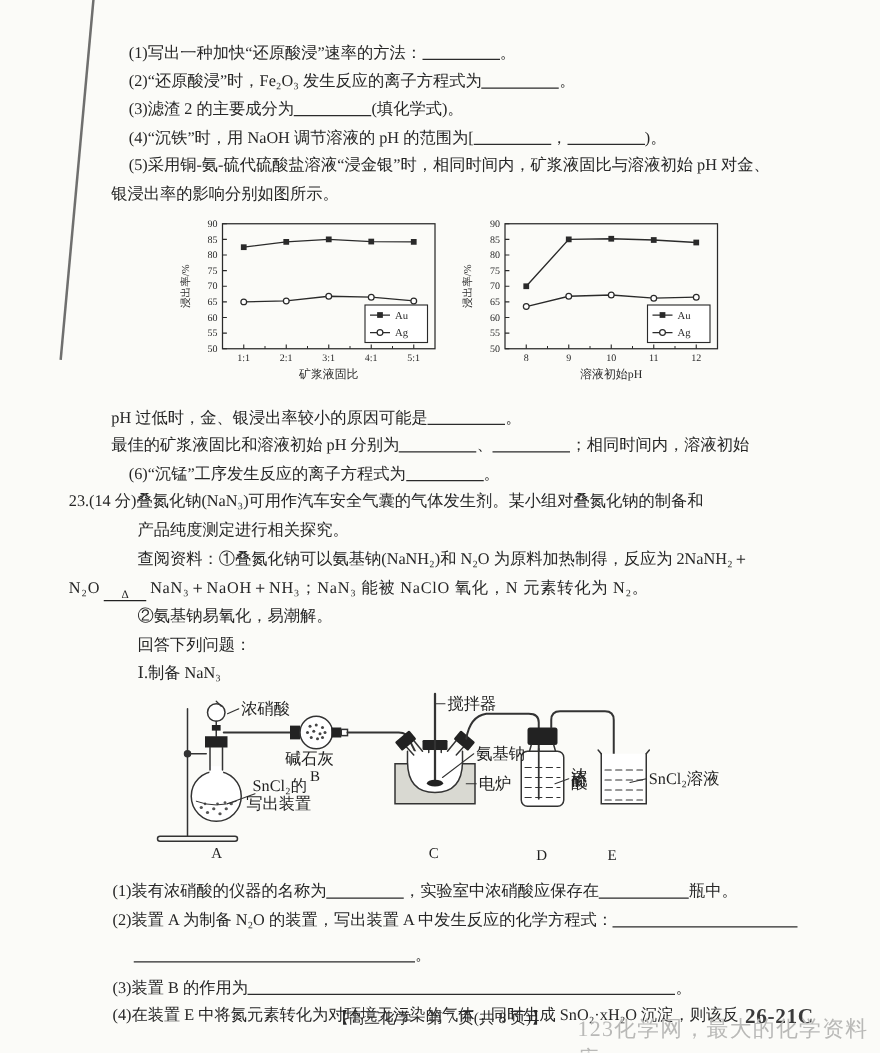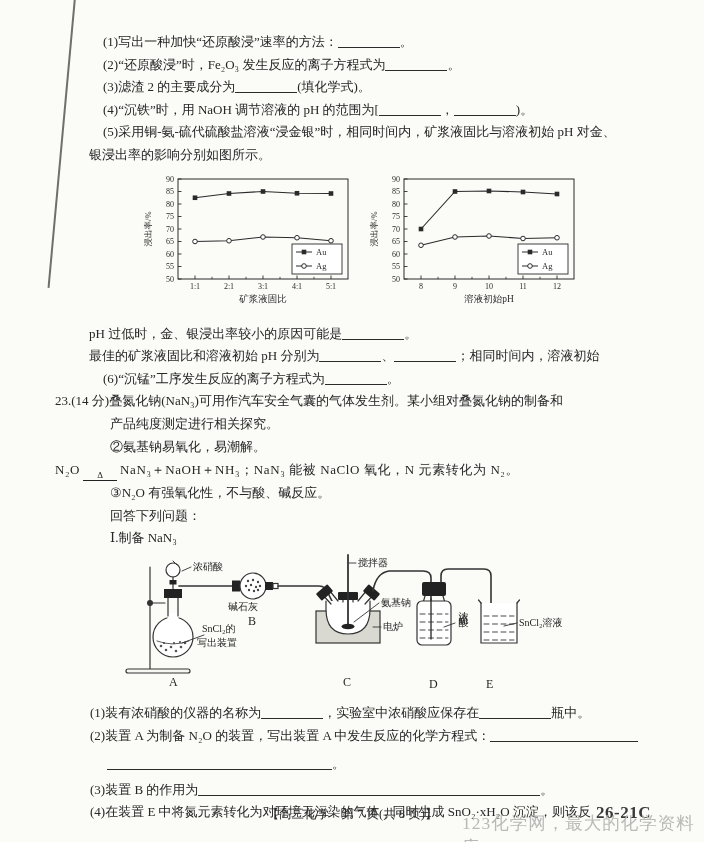--- a/index.html
+++ b/index.html
@@ -17,21 +17,21 @@
   .ml110{margin-left:110px;} .ml90{margin-left:90px;} .ml107{margin-left:107px;}
   .blank{display:inline-block;border-bottom:1.2px solid #2b2b2b;height:13px;vertical-align:-2px;}
   .w62{width:62px;} .w75{width:72px;} .w145{width:148px;} .w225{width:225px;} .w340{width:342px;}
   .charts-row{display:flex;gap:14px;margin:6px 0 4px 142px;}
   .chart-box{width:212px;height:146px;}
   .rxn{display:inline-flex;flex-direction:column;align-items:center;vertical-align:-4px;margin:0 3px;}
   .rxn .cond{font-size:9px;line-height:8px;letter-spacing:0;}
   .rxn .bar{width:34px;border-top:1.6px solid #222;margin-top:1px;position:relative;}
   .diagram{position:relative;width:545px;height:145px;margin:3px 0 4px 105px;}
   .diagram svg{position:absolute;left:0;top:0;}
-  .dlabel{position:absolute;font-size:10px;line-height:12px;white-space:nowrap;color:#1f1f1f;}
+  .dlabel{position:absolute;font-size:13px;line-height:12px;white-space:nowrap;color:#1f1f1f;}
   .dletter{position:absolute;font-size:12px;color:#1f1f1f;}
   .vertical{writing-mode:vertical-rl;letter-spacing:3px;}
   .footer-center{position:absolute;top:806px;left:0;width:704px;text-align:center;font-size:12.5px;color:#2a2a2a;}
   .paper-code{position:absolute;top:803px;left:596px;font-size:17px;font-weight:bold;color:#3a3a3a;letter-spacing:.5px;}
   .watermark{position:absolute;top:811px;left:462px;font-size:17.5px;color:#b9b9b7;letter-spacing:1px;}
   .eq-gap{letter-spacing:.6px;}
 </style>
 </head>
 <body>
 
@@ -166,28 +166,28 @@
   </div>
 
   <div class="line ml125"><span>pH 过低时，金、银浸出率较小的原因可能是</span><span class="blank w62"></span><span>。</span></div>
 
   <div class="line ml125"><span>最佳的矿浆液固比和溶液初始 pH 分别为</span><span class="blank w62"></span><span>、</span><span class="blank w62"></span><span>；相同时间内，溶液初始</span></div>
 
   <div class="line ml103"><span>(6)“沉锰”工序发生反应的离子方程式为</span><span class="blank w62"></span><span>。</span></div>
 
   <div class="line ml88"><span>23.(14 分)叠氮化钠(NaN₃)可用作汽车安全气囊的气体发生剂。某小组对叠氮化钠的制备和</span></div>
   <div class="line ml110"><span>产品纯度测定进行相关探究。</span></div>
-
-  <div class="line ml110"><span>②氨基钠易氧化，易潮解。</span></div>
+  <div class="line ml110"><span>查阅资料：①叠氮化钠可以氨基钠(NaNH₂)和 N₂O 为原料加热制得，反应为 2NaNH₂＋</span></div>
 
   <div class="line ml88 eq-gap" style="line-height:24px;"><span>N₂O</span><span class="rxn">
         <span class="cond">Δ</span>
         <span class="bar"></span>
       </span><span>NaN₃＋NaOH＋NH₃；NaN₃ 能被 NaClO 氧化，N 元素转化为 N₂。</span></div>
-  <div class="line ml110"><span>③N₂O 有强氧化性，不与酸、碱反应。</span></div>
+
+  <div class="line ml110"><span>②氨基钠易氧化，易潮解。</span></div>
   <div class="line ml110"><span>回答下列问题：</span></div>
   <div class="line ml110"><span>Ⅰ.制备 NaN₃</span></div>
 
   <div class="diagram">
     <svg width="545" height="145" viewBox="0 0 545 145">
       <g stroke="#333" stroke-width="1.2" fill="none" stroke-linecap="round">
 
         <g>
           <line x1="45" y1="14" x2="45" y2="117"></line>
           <rect x="21" y="116" width="64" height="4" rx="2" fill="#f6f6f3"></rect>

